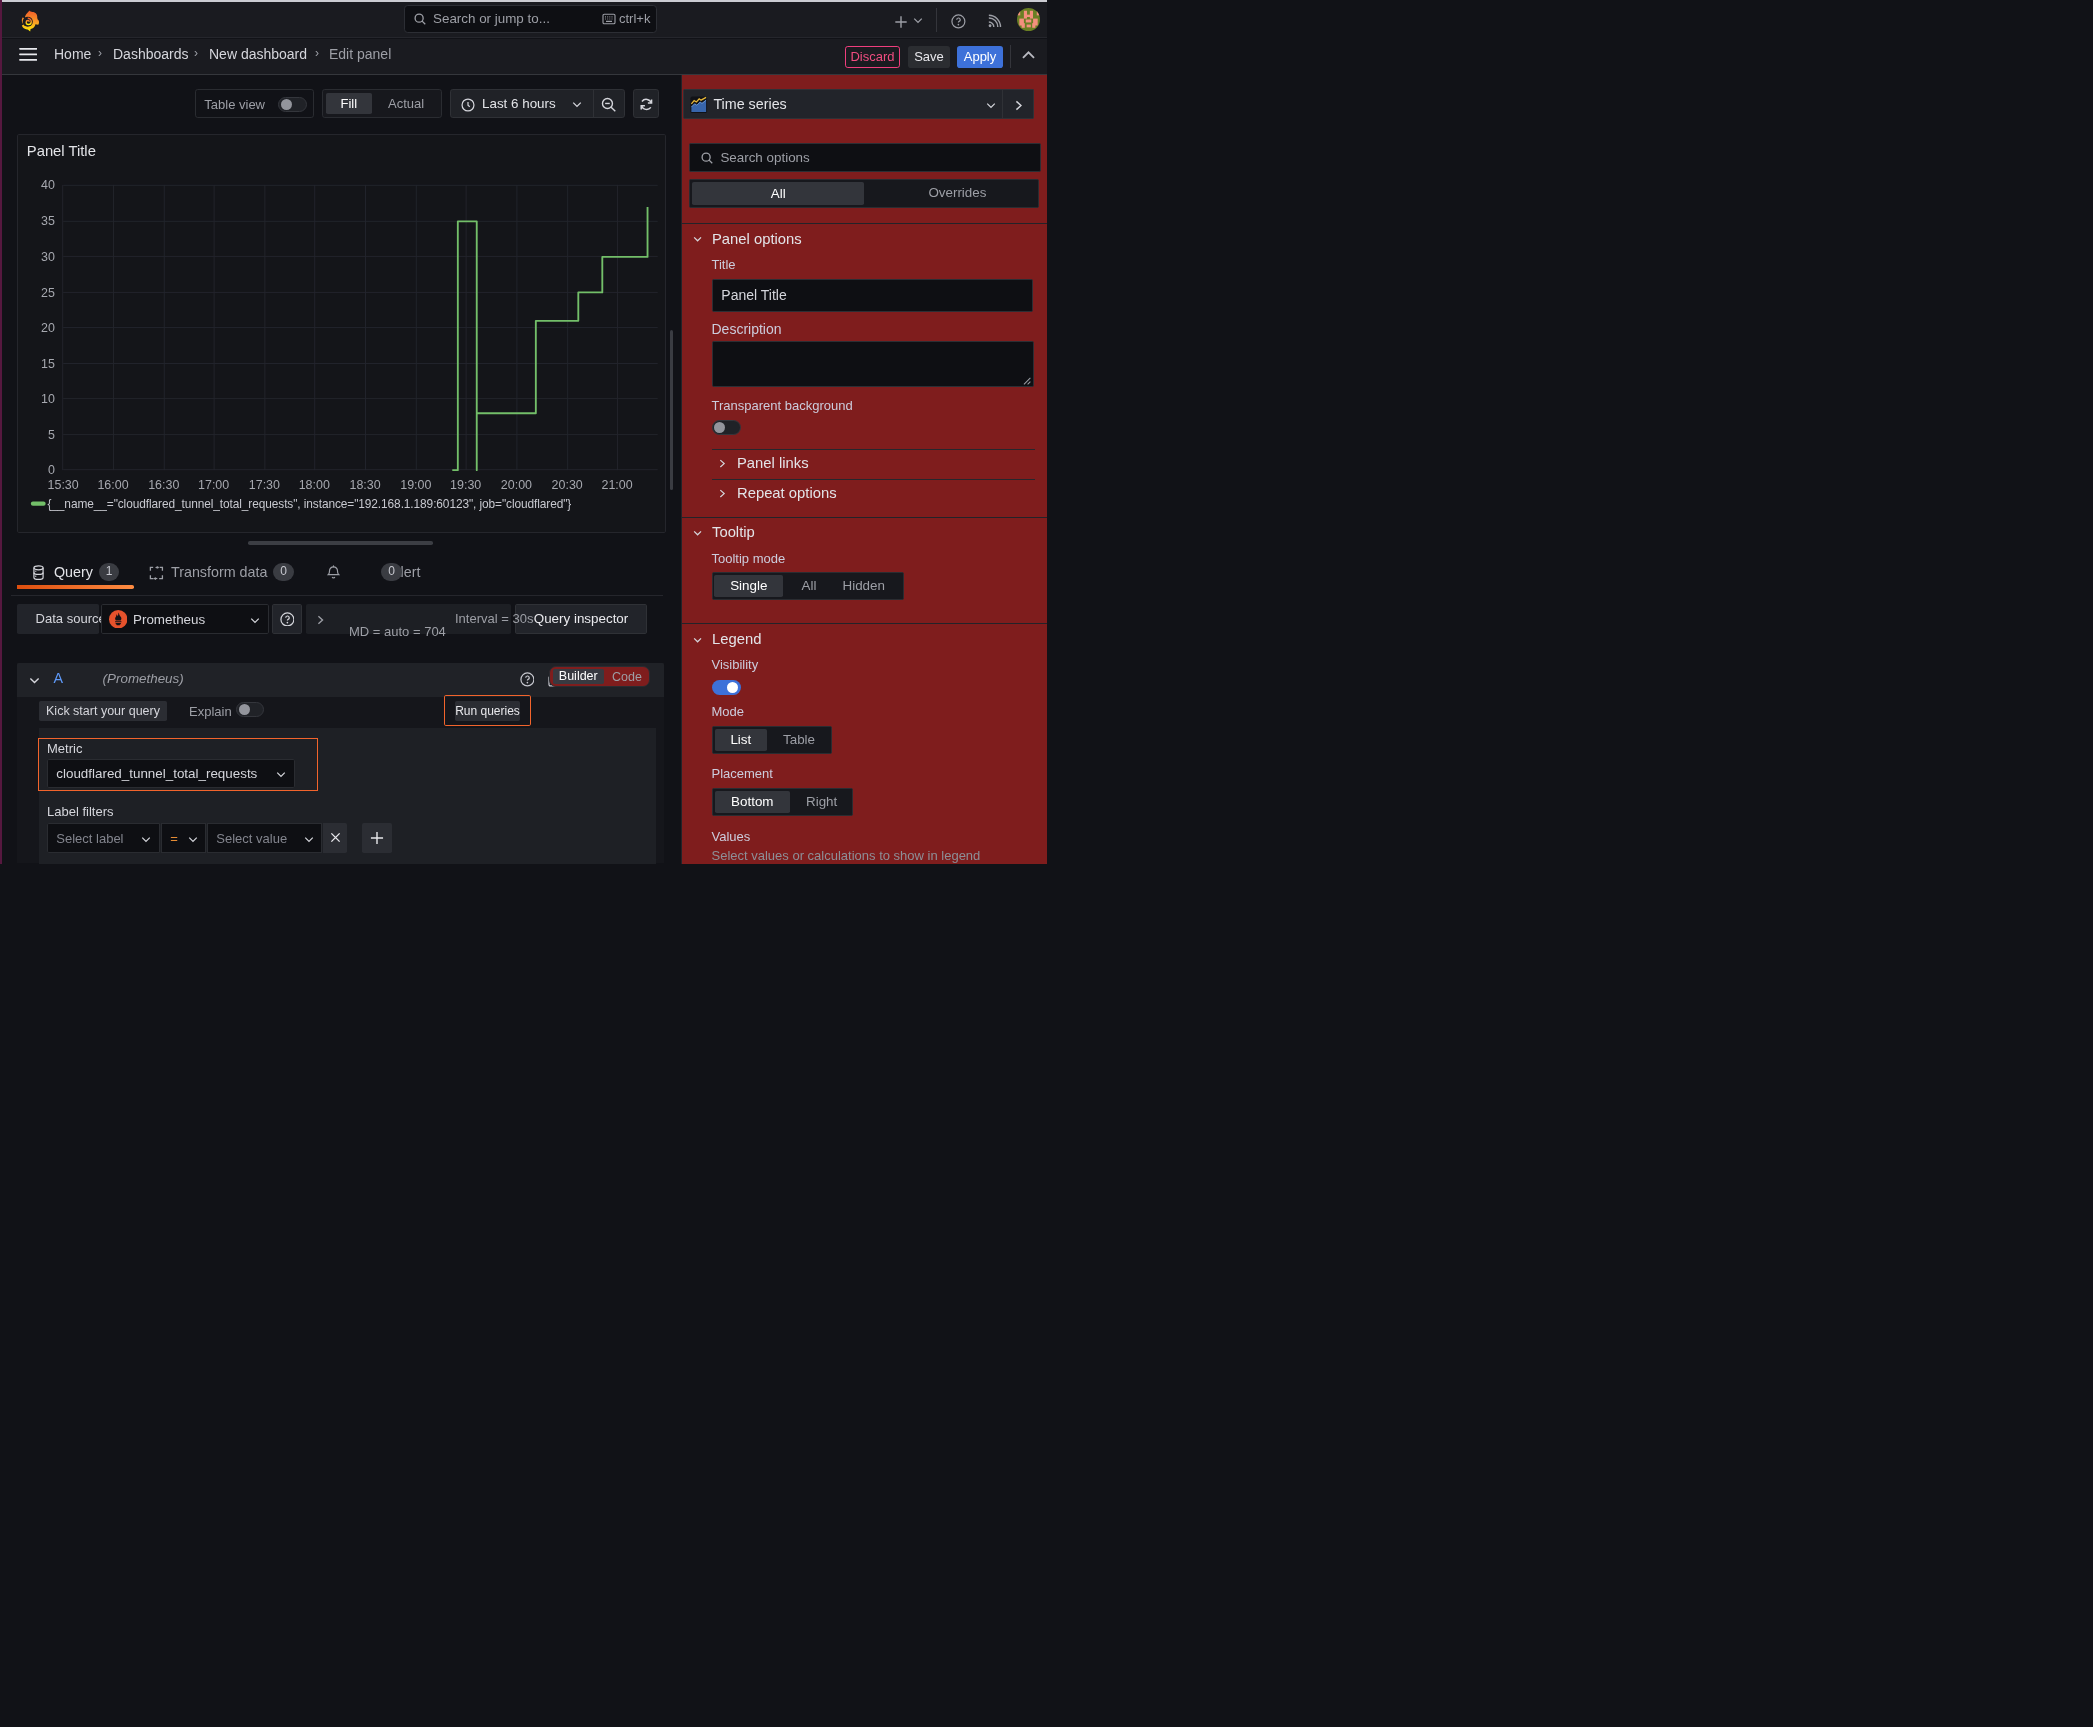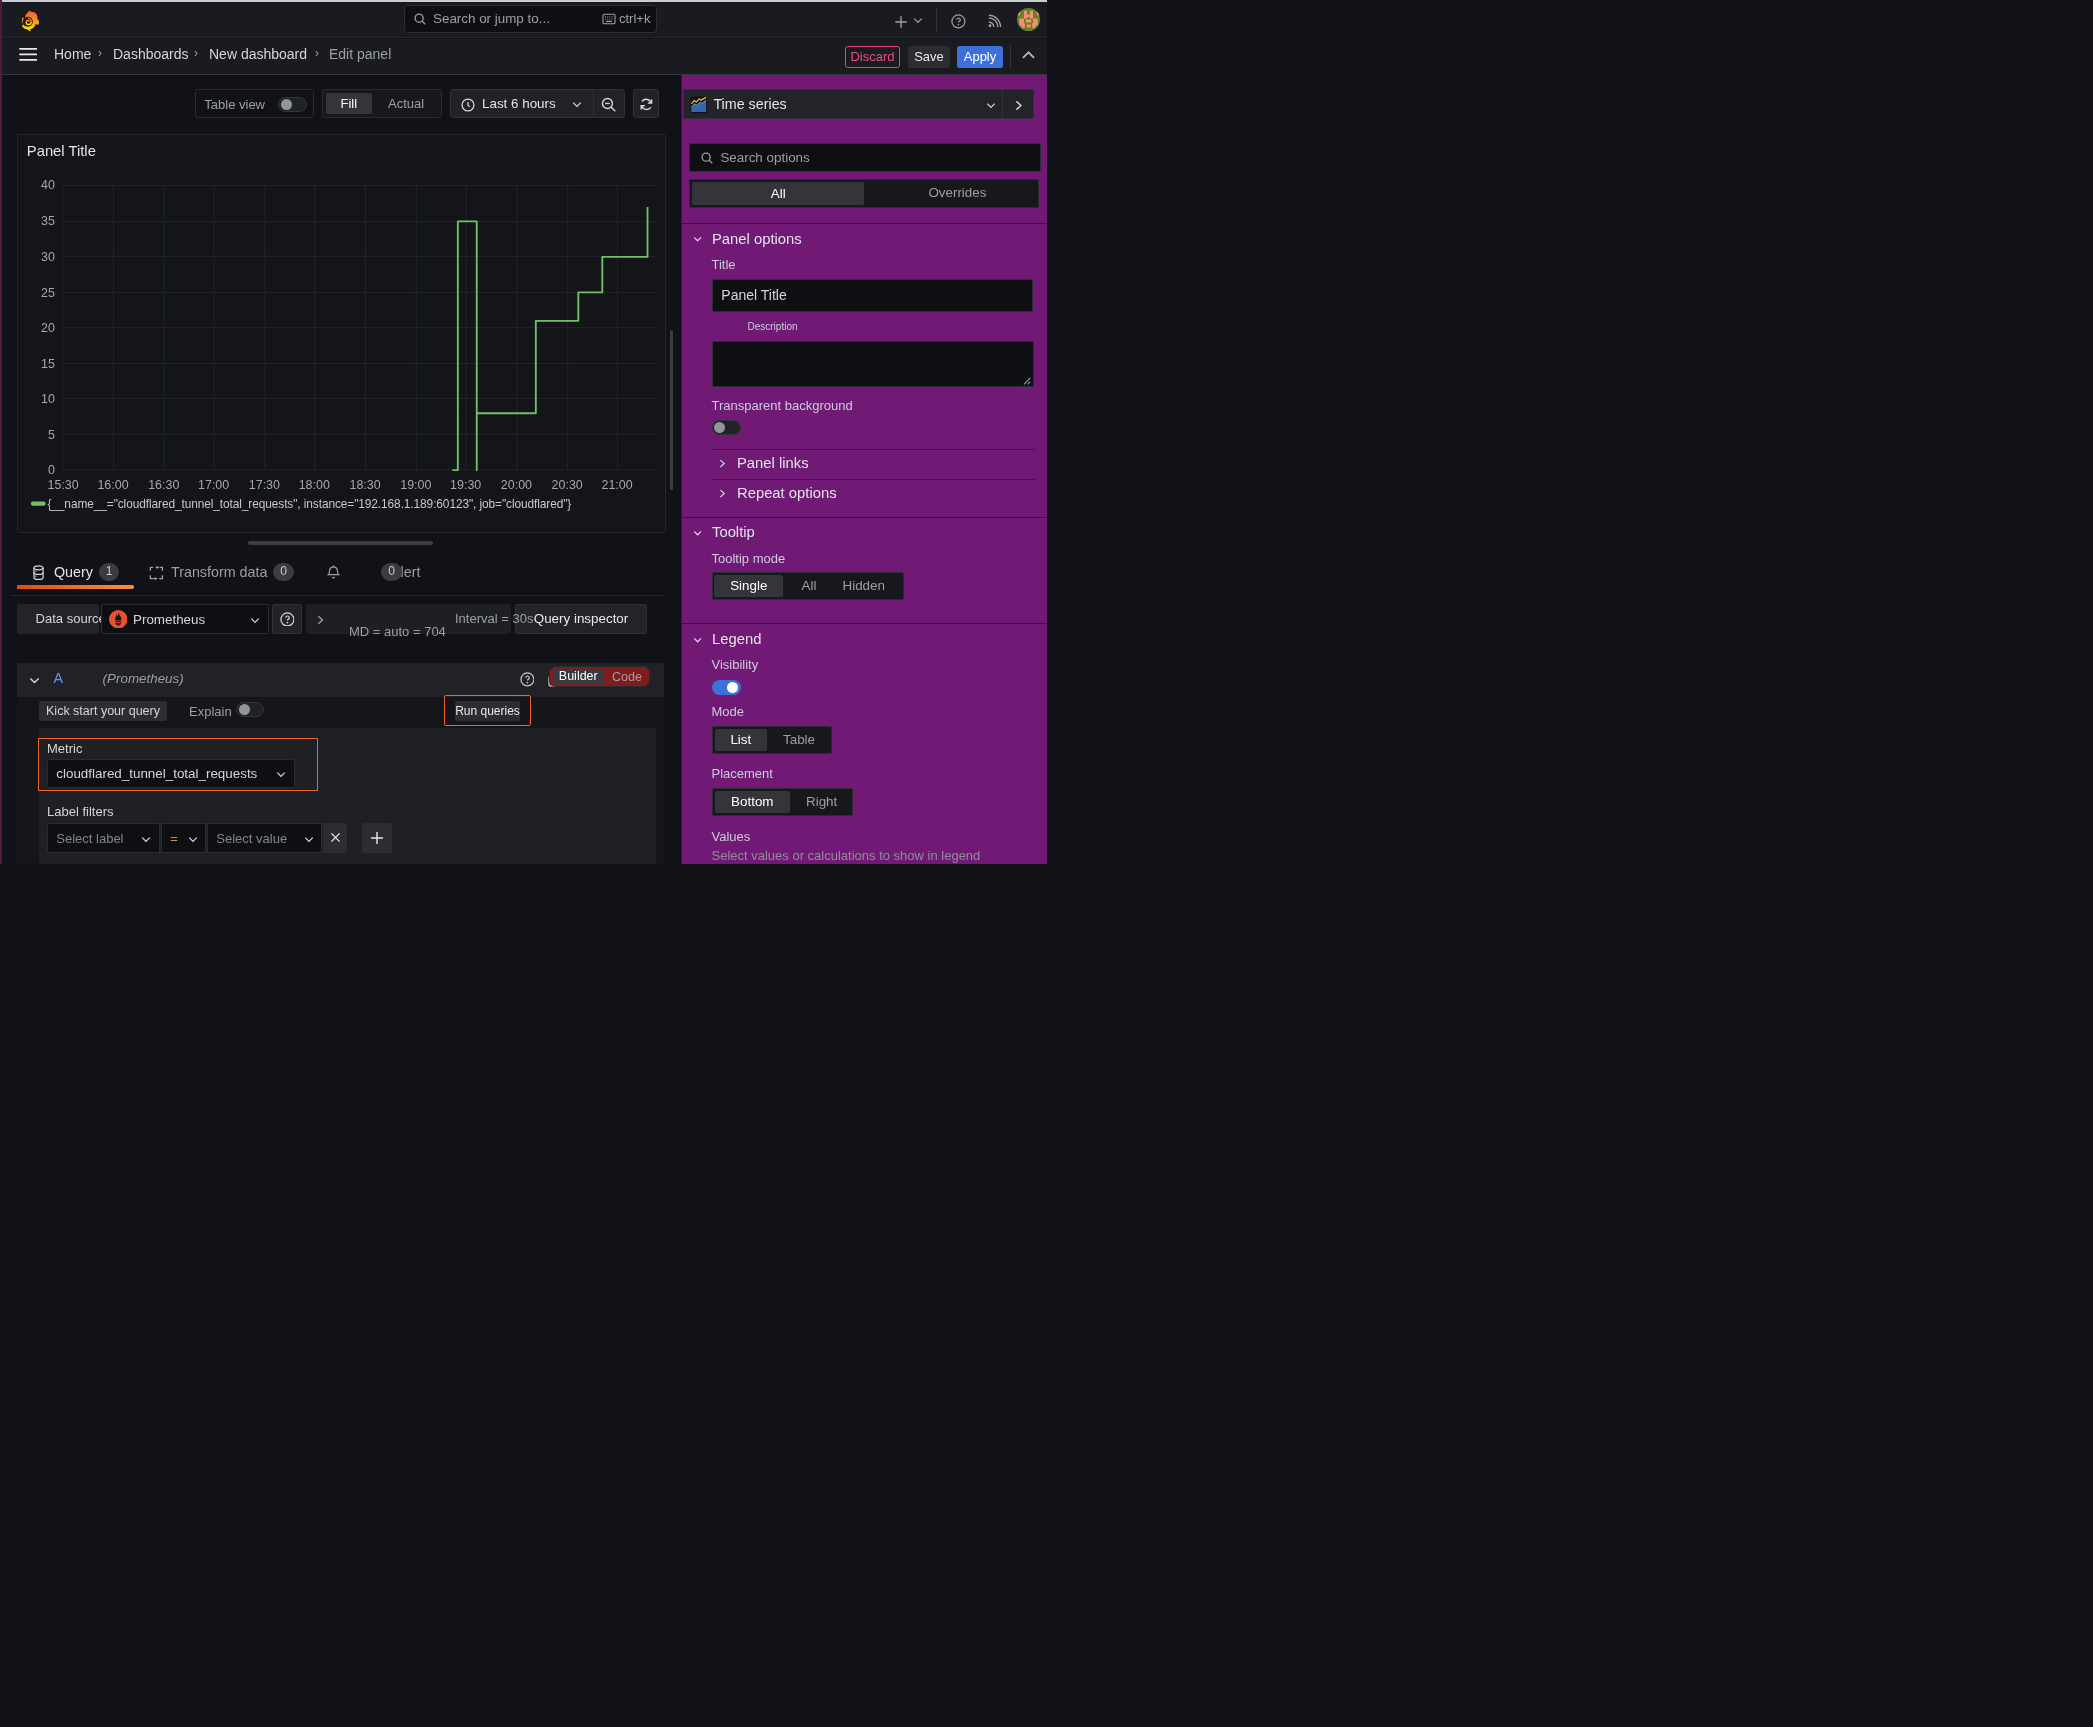--- a/index.html
+++ b/index.html
@@ -356,21 +356,21 @@
     </div>
     <div class="abs" style="left:362px;top:753px;width:30px;height:30px;background:#2b2d33;border-radius:1.8px;">
       <svg class="abs" style="left:8.3px;top:8.3px" width="14" height="14" viewBox="0 0 15 15" stroke="#e8e8ec" stroke-width="1.5">
           <path d="M7.5 1v13 M1 7.5h13"></path>
         </svg>
     </div>
 
     <div class="abs" style="left:670px;top:260px;width:2.8px;height:160px;border-radius:1.8px;background:#3a3c42;"></div>
   </div>
 
-  <div class="abs" style="left:682px;top:70px;width:365px;height:794px;background:#701a75;" id="sidebar">
+  <div class="abs" style="left:682px;top:70px;width:365px;height:794px;background:#7f1d1d;" id="sidebar">
 
     <div class="abs" style="left:0.9px;top:19.4px;width:320px;height:29.5px;background:#22242a;border:0.9px solid #2f3136;border-radius:1.8px 0 0 1.8px;">
       <svg class="abs" style="left:6.5px;top:5.5px" width="17.5" height="17.5" viewBox="0 0 19 19">
         <rect x="0.5" y="0.5" width="18" height="18" rx="2" fill="#111217"></rect>
         <path d="M1.5 12 L5 8.5 L7.5 10 L11 6.5 L13 8 L17.5 4.5 V17.5 H1.5 Z" fill="#3865ab"></path>
         <path d="M1.5 12 L5 8.5 L7.5 10 L11 6.5 L13 8 L17.5 4.5" fill="none" stroke="#6e9fe0" stroke-width="1"></path>
         <path d="M1.5 8.5 L4.5 5 L7 6.5 L10 3 L12 4.5 L17.5 1.5" fill="none" stroke="#e8b839" stroke-width="1.4"></path>
       </svg>
       <span class="abs" style="left:29.5px;top:5.5px;font-size:14.3px;color:#e3e4e8;font-weight:500;">Time series</span>
       <svg class="abs" style="left:302px;top:12px" width="10" height="7.4" viewBox="0 0 12 8" fill="none" stroke="#d5d6dc" stroke-width="1.5">
@@ -398,21 +398,21 @@
     <div class="abs" style="left:0;top:153px;width:365px;height:0.9px;background:#222329;"></div>
 
     <svg class="abs" style="left:11px;top:166px" width="9.2" height="6.5" viewBox="0 0 12 8" fill="none" stroke="#d5d6dc" stroke-width="1.6">
         <path d="M1.5 1.5 L6 6 L10.5 1.5"></path>
       </svg>
     <span class="abs" style="left:30px;top:161px;font-size:14.8px;color:#e3e4e8;font-weight:500;">Panel options</span>
     <span class="abs" style="left:29.5px;top:187px;font-size:13px;color:#ccccdc;">Title</span>
     <div class="abs" style="left:30px;top:209px;width:321px;height:33px;background:#0e0f13;border:0.9px solid #2c2e34;border-radius:1.8px;">
       <span class="abs" style="left:8.3px;top:7.4px;font-size:14px;color:#d5d6dc;">Panel Title</span>
     </div>
-    <span class="abs" style="left:29.5px;top:251px;font-size:10px;color:#ccccdc;margin-left:36px;">Description</span>
+    <span class="abs" style="left:29.5px;top:251px;font-size:14px;color:#ccccdc;">Description</span>
     <div class="abs" style="left:29.5px;top:271px;width:322px;height:46px;background:#0e0f13;border:0.9px solid #2c2e34;border-radius:1.8px;">
       <svg class="abs" style="left:310px;top:35px" width="8.3" height="8.3" viewBox="0 0 9 9" stroke="#9d9fa6" stroke-width="1.1">
           <path d="M8 1 L1 8 M8 5 L5 8"></path>
         </svg>
     </div>
     <span class="abs" style="left:29.5px;top:328px;font-size:13px;color:#ccccdc;">Transparent background</span>
     <div class="abs" style="left:29.5px;top:350px;width:29px;height:14.8px;background:#202227;border:0.9px solid #34363c;border-radius:8.3px;">
       <div class="abs" style="left:1.8px;top:0.9px;width:11px;height:11px;background:#93959c;border-radius:50%;"></div>
     </div>
     <div class="abs" style="left:29.5px;top:379px;width:323px;height:0.9px;background:#26272d;"></div>

